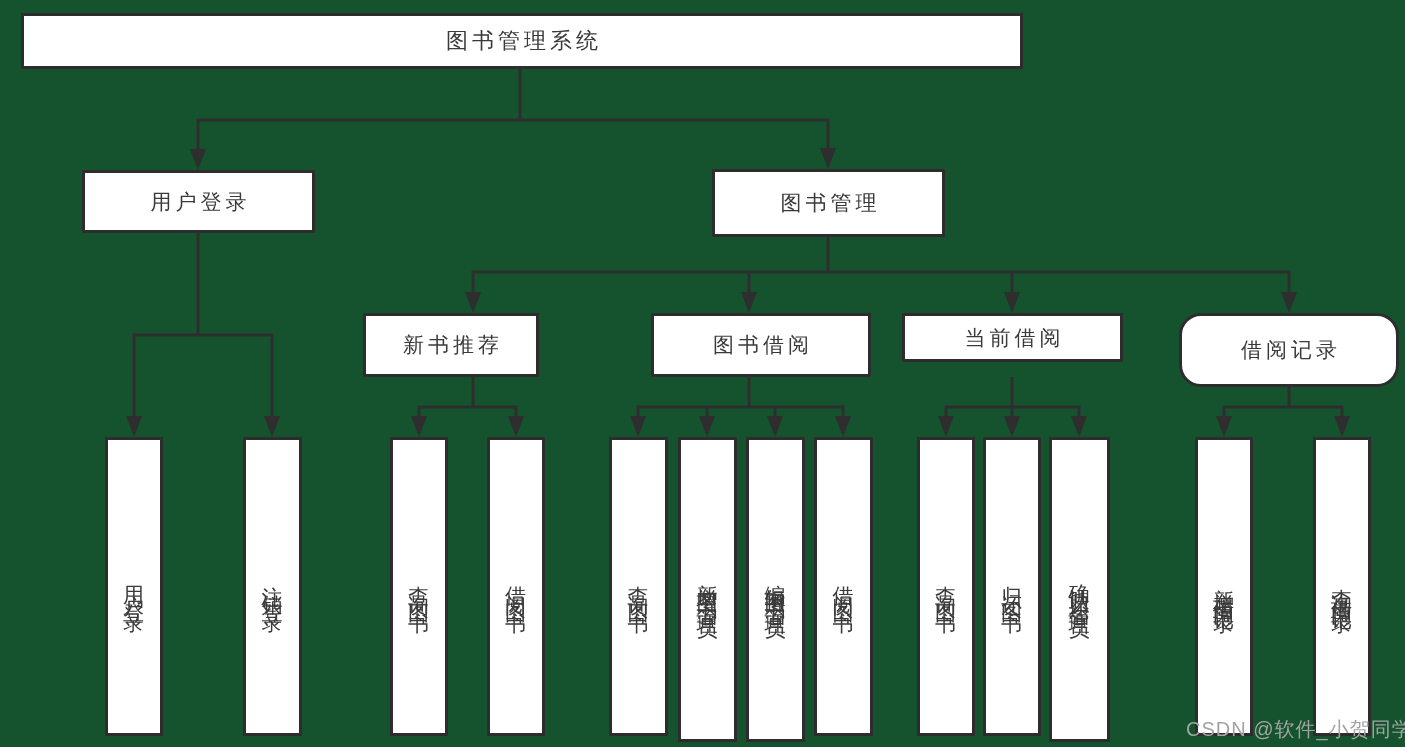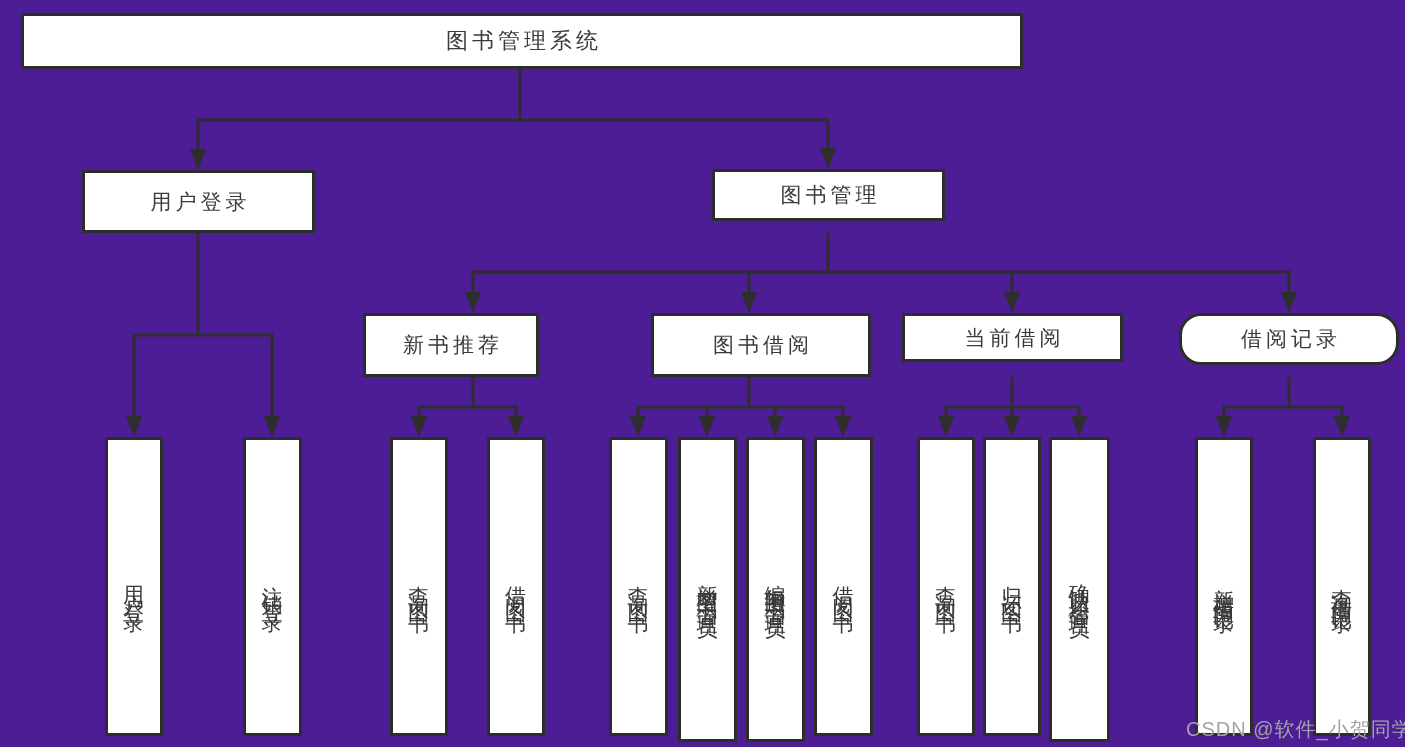--- a/index.html
+++ b/index.html
@@ -4,21 +4,21 @@
 <style>
   html, body {
     margin: 0; padding: 0;
     background: #ffffff;
     font-family: "Liberation Sans", "DejaVu Sans", sans-serif;
   }
   #stage {
     position: relative;
     width: 1405px;
     height: 747px;
-    background: #4c1d95;
+    background: #14532d;
     overflow: hidden;
   }
   #connectors {
     position: absolute;
     left: 0; top: 0;
     z-index: 1;
   }
   .node {
     position: absolute;
     box-sizing: border-box;
@@ -104,34 +104,34 @@
     </g>
   </svg>
 
   <div class="node hbox root-box" style="left:21px; top:13px; width:1002px; height:56px;">
     <span class="lbl">图书管理系统</span>
   </div>
 
   <div class="node hbox" style="left:82px; top:170px; width:233px; height:63px;">
     <span class="lbl">用户登录</span>
   </div>
-  <div class="node hbox" style="left:712px; top:169px; width:233px; height:52px;">
+  <div class="node hbox" style="left:712px; top:169px; width:233px; height:68px;">
     <span class="lbl">图书管理</span>
   </div>
 
   <div class="node hbox" style="left:363px; top:313px; width:176px; height:64px;">
     <span class="lbl">新书推荐</span>
   </div>
   <div class="node hbox" style="left:639px; top:313px; width:220px; height:64px;margin-left:12px;">
     <span class="lbl">图书借阅</span>
   </div>
   <div class="node hbox" style="left:902px; top:313px; width:221px; height:49px;">
     <span class="lbl">当前借阅</span>
   </div>
-  <div class="node hbox" style="left:1179px; top:313px; width:220px; height:52px;border-radius:22px;">
+  <div class="node hbox" style="left:1179px; top:313px; width:220px; height:74px;border-radius:22px;">
     <span class="lbl">借阅记录</span>
   </div>
 
   <div class="node vbox" style="left:105px; top:437px; width:58px; height:299px;">
     <span class="lbl">用户登录</span>
   </div>
   <div class="node vbox" style="left:243px; top:437px; width:59px; height:299px;">
     <span class="lbl">注销登录</span>
   </div>
 

